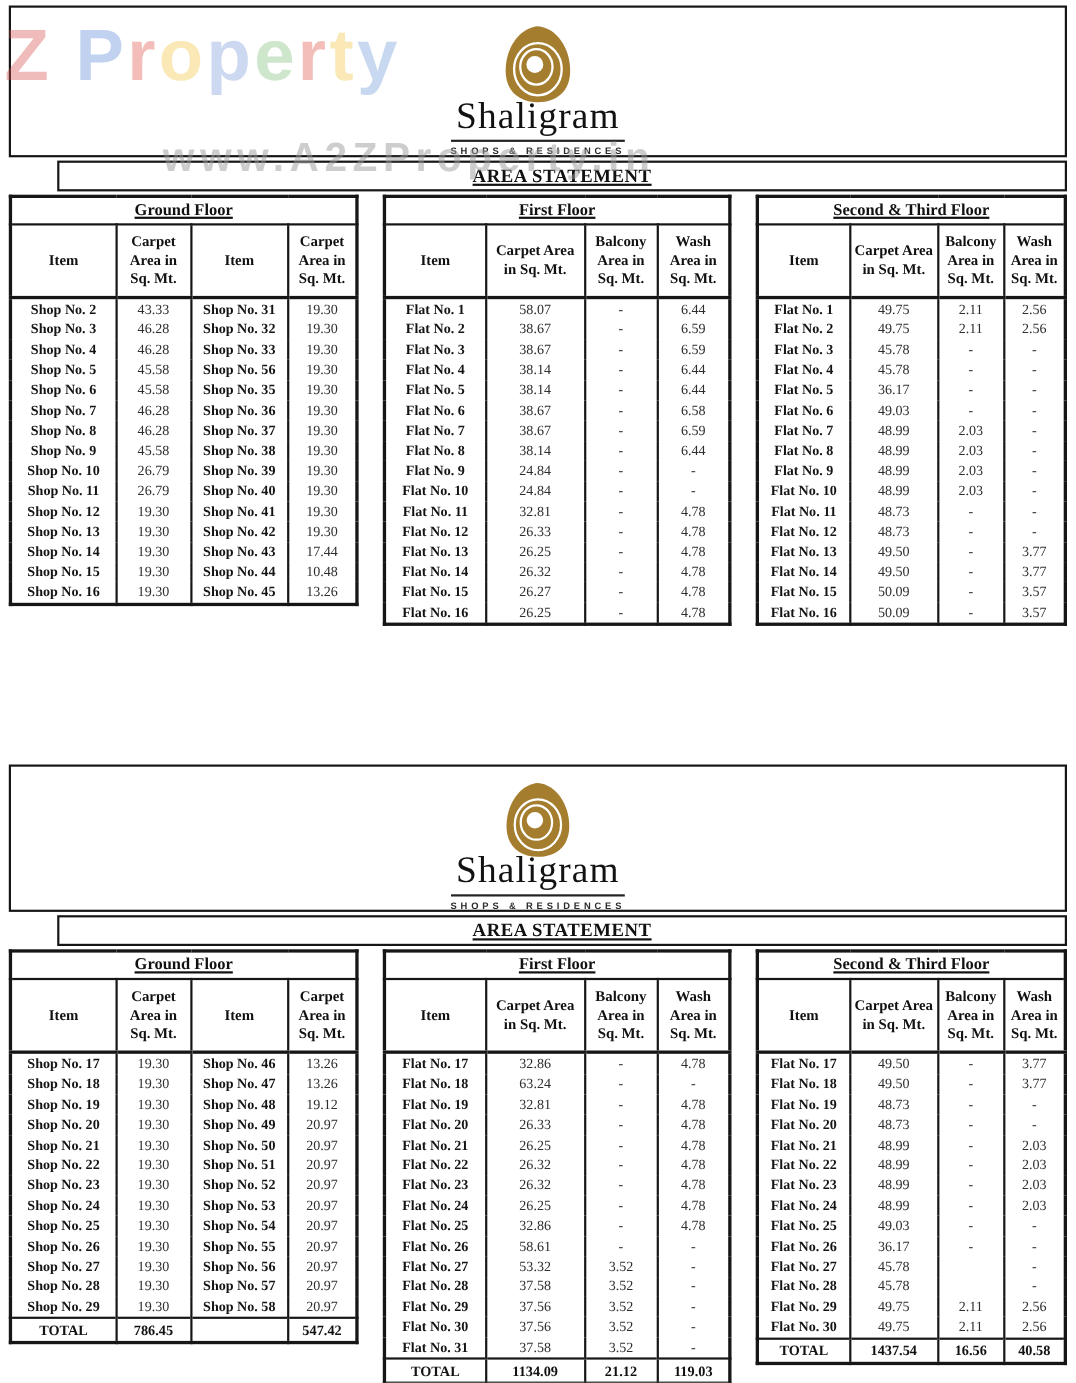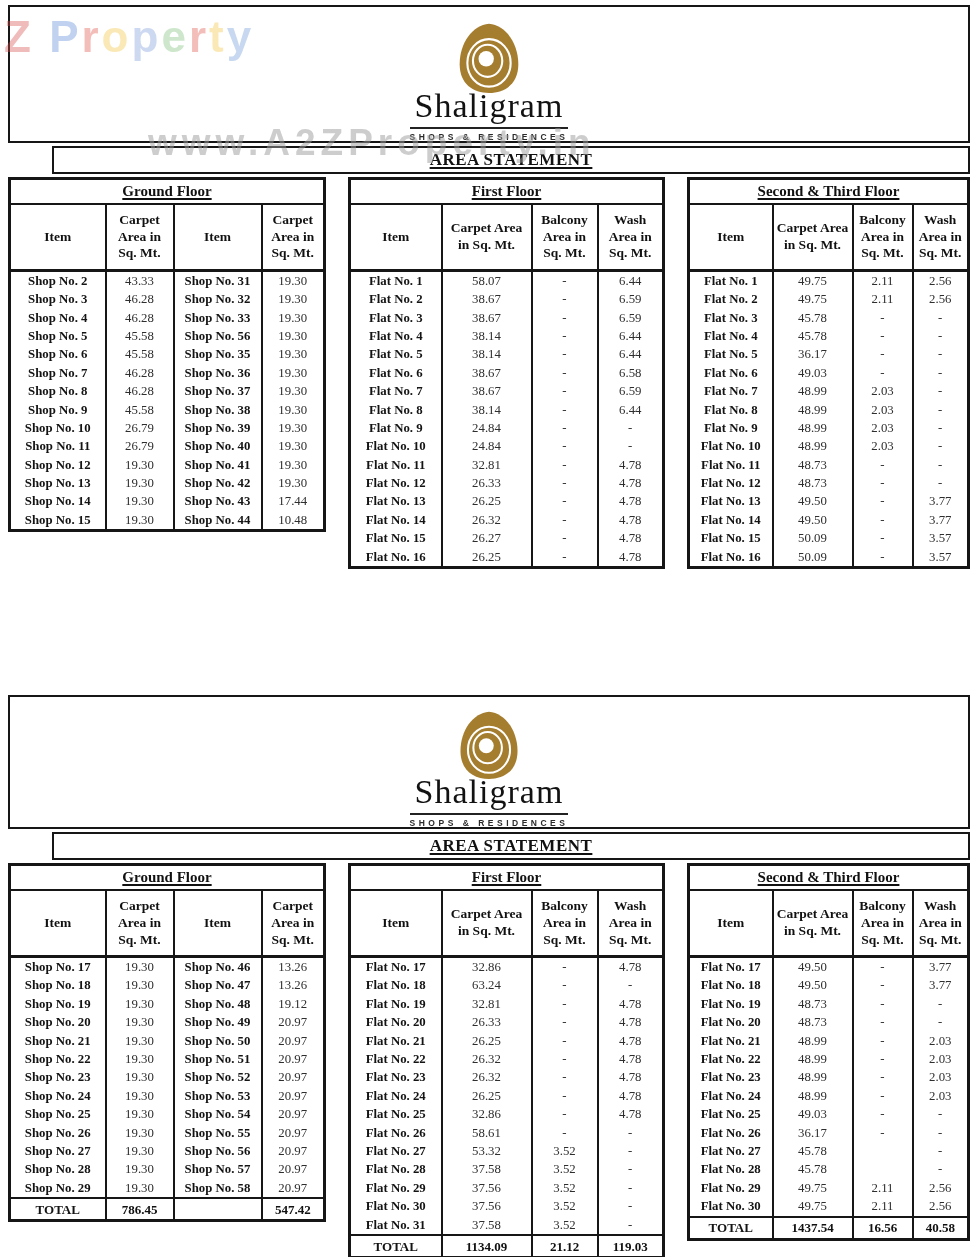--- a/index.html
+++ b/index.html
@@ -56,21 +56,21 @@
   table.grp td{height:18.4px; font-size:12.8px; line-height:1; color:#2e2e2e;}
   table.ground td:nth-child(odd){font-weight:bold; color:#141414;}
   table.flats td:first-child{font-weight:bold; color:#141414;}
   tr.total td{
     border-top:2.5px solid #161616; font-weight:bold; color:#111; height:20px; font-size:13px;
   }
 
   
   .wm-brand{
     position:absolute; left:4px; top:12px; z-index:5; pointer-events:none;
-    font-family:"Liberation Sans", sans-serif; font-weight:bold; font-size:44px;
+    font-family:"Liberation Sans", sans-serif; font-weight:bold; font-size:66px;
     letter-spacing:3px; opacity:.38; white-space:nowrap;
   }
   .wm-url{
     position:absolute; left:148px; top:122px; z-index:5; pointer-events:none;
     font-family:"Liberation Sans", sans-serif; font-weight:bold; font-size:37px;
     letter-spacing:5px; opacity:.5; white-space:nowrap;
   }
 </style>
 </head>
 <body>
@@ -200,20 +200,26 @@
               <td>19.30</td>
               <td>Shop No. 43</td>
               <td>17.44</td>
             </tr>
             <tr>
               <td>Shop No. 15</td>
               <td>19.30</td>
               <td>Shop No. 44</td>
               <td>10.48</td>
             </tr>
+            <tr>
+              <td>Shop No. 16</td>
+              <td>19.30</td>
+              <td>Shop No. 45</td>
+              <td>13.26</td>
+            </tr>
           </tbody>
       </table>
 
       <table class="grp flats">
         <colgroup>
             <col style="width:92px">
             <col style="width:90px">
             <col style="width:66px">
             <col style="width:66px">
           </colgroup>

